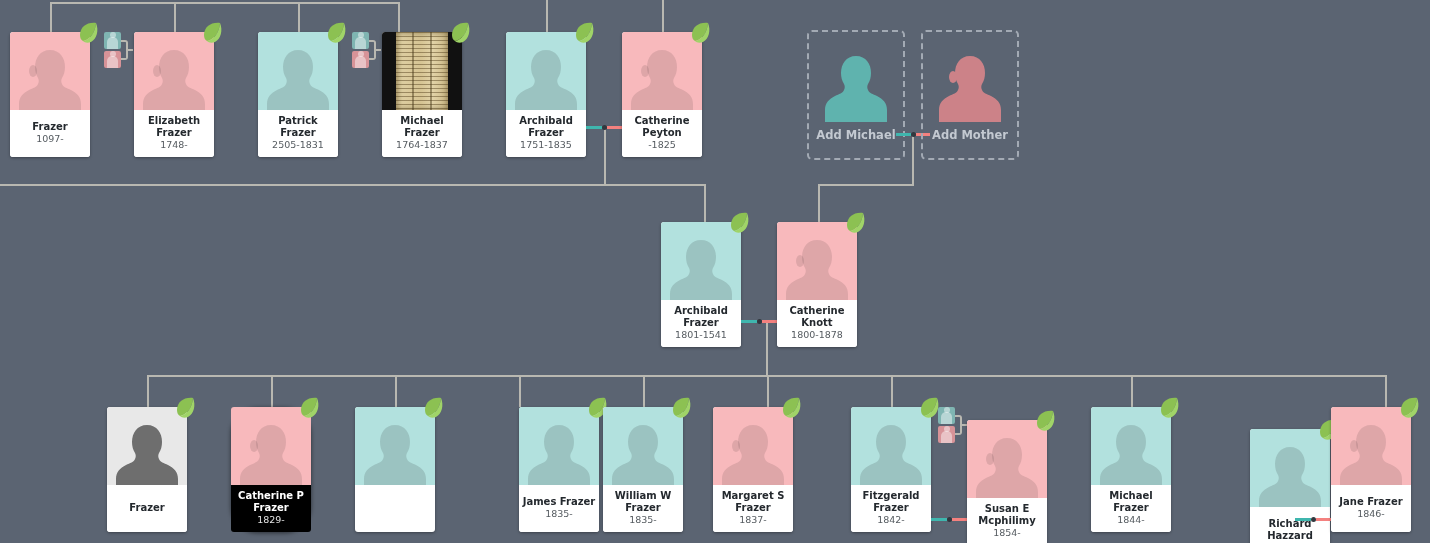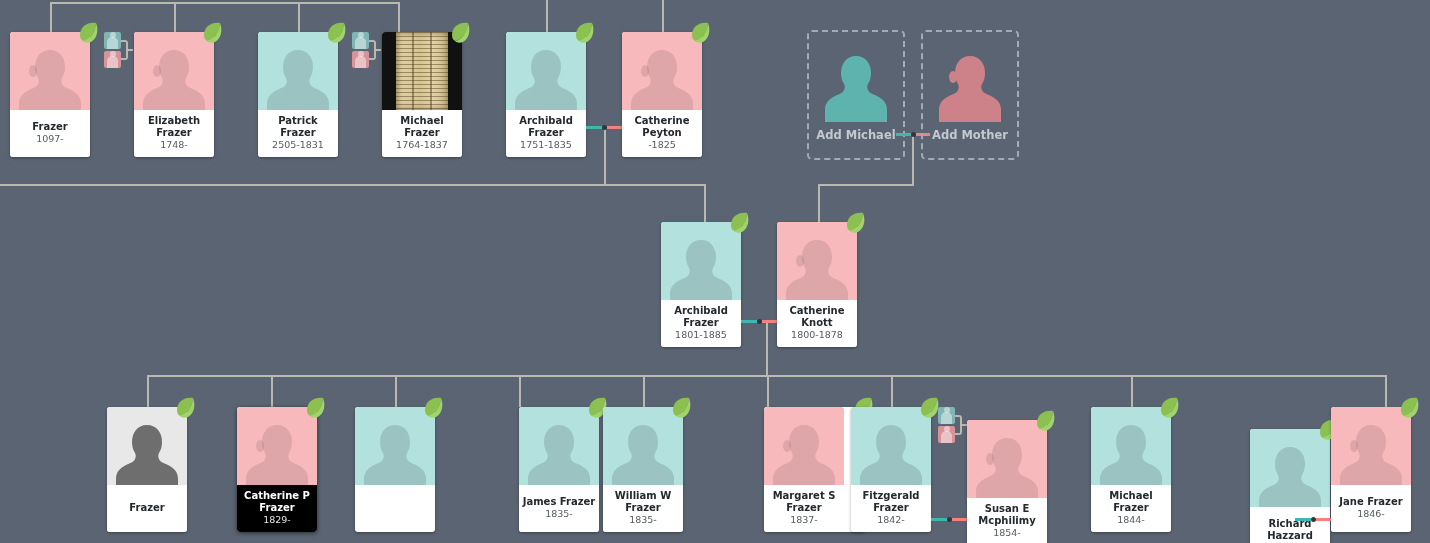--- a/index.html
+++ b/index.html
@@ -297,21 +297,21 @@
   <div class="card male" style="left:661px;top:222px;">
     <div class="photo">
       <span class="sil">
         <svg width="62" height="72" viewBox="0 0 62 72">
             <path d="M31 6c10 0 15 8 15 17 0 4-1 8-3 11-1 2-1 4 0 6 1 3 5 4 9 6 6 3 10 7 10 14v12H0V60c0-7 4-11 10-14 4-2 8-3 9-6 1-2 1-4 0-6-2-3-3-7-3-11C16 14 21 6 31 6z" fill="rgba(0,0,0,0.13)"></path>
           </svg>
       </span>
     </div>
     <div class="label">
       <div class="nm">Archibald Frazer</div>
-      <div class="dt">1801-1885</div>
+      <div class="dt">1801-1541</div>
     </div>
     <svg class="leaf" viewBox="0 0 28 28">
         <path d="M22 5C13 4 6 9 6 17c0 3 1 5 3 6 6-1 12-7 13-18z" fill="#8cc152"></path>
         <path d="M22 5c-1 11-7 17-13 18 2 2 5 2 8 1 6-3 8-12 5-19z" fill="#a0d468"></path>
       </svg>
   </div>
 
   <div class="marriage" style="left:741px;top:320px;width:36px;">
     <span class="mteal"></span>
     <span class="mdot"></span>
@@ -348,21 +348,21 @@
     <div class="label">
       <div class="nm">Frazer</div>
       <div class="dt"></div>
     </div>
     <svg class="leaf" viewBox="0 0 28 28">
         <path d="M22 5C13 4 6 9 6 17c0 3 1 5 3 6 6-1 12-7 13-18z" fill="#8cc152"></path>
         <path d="M22 5c-1 11-7 17-13 18 2 2 5 2 8 1 6-3 8-12 5-19z" fill="#a0d468"></path>
       </svg>
   </div>
 
-  <div class="card female selected" style="left:237px;top:407px;">
+  <div class="card female selected" style="left:231px;top:407px;border-radius:26px;">
     <div class="photo">
       <span class="sil">
         <svg width="62" height="72" viewBox="0 0 62 72">
             <path d="M31 6c10 0 15 8 15 17 0 4-1 8-3 11-1 2-1 4 0 6 1 3 5 4 9 6 6 3 10 7 10 14v12H0V60c0-7 4-11 10-14 4-2 8-3 9-6 1-2 1-4 0-6-2-3-3-7-3-11C16 14 21 6 31 6z" fill="rgba(0,0,0,0.10)"></path>
             <ellipse cx="14" cy="27" rx="4" ry="6" fill="rgba(0,0,0,0.10)"></ellipse>
           </svg>
       </span>
     </div>
     <div class="label">
       <div class="nm">Catherine P Frazer</div>
@@ -417,21 +417,21 @@
     <div class="label">
       <div class="nm">William W Frazer</div>
       <div class="dt">1835-</div>
     </div>
     <svg class="leaf" viewBox="0 0 28 28">
         <path d="M22 5C13 4 6 9 6 17c0 3 1 5 3 6 6-1 12-7 13-18z" fill="#8cc152"></path>
         <path d="M22 5c-1 11-7 17-13 18 2 2 5 2 8 1 6-3 8-12 5-19z" fill="#a0d468"></path>
       </svg>
   </div>
 
-  <div class="card female" style="left:764px;top:407px;padding-left:21px;">
+  <div class="card female" style="left:713px;top:407px;">
     <div class="photo">
       <span class="sil">
         <svg width="62" height="72" viewBox="0 0 62 72">
             <path d="M31 6c10 0 15 8 15 17 0 4-1 8-3 11-1 2-1 4 0 6 1 3 5 4 9 6 6 3 10 7 10 14v12H0V60c0-7 4-11 10-14 4-2 8-3 9-6 1-2 1-4 0-6-2-3-3-7-3-11C16 14 21 6 31 6z" fill="rgba(0,0,0,0.10)"></path>
             <ellipse cx="14" cy="27" rx="4" ry="6" fill="rgba(0,0,0,0.10)"></ellipse>
           </svg>
       </span>
     </div>
     <div class="label">
       <div class="nm">Margaret S Frazer</div>

